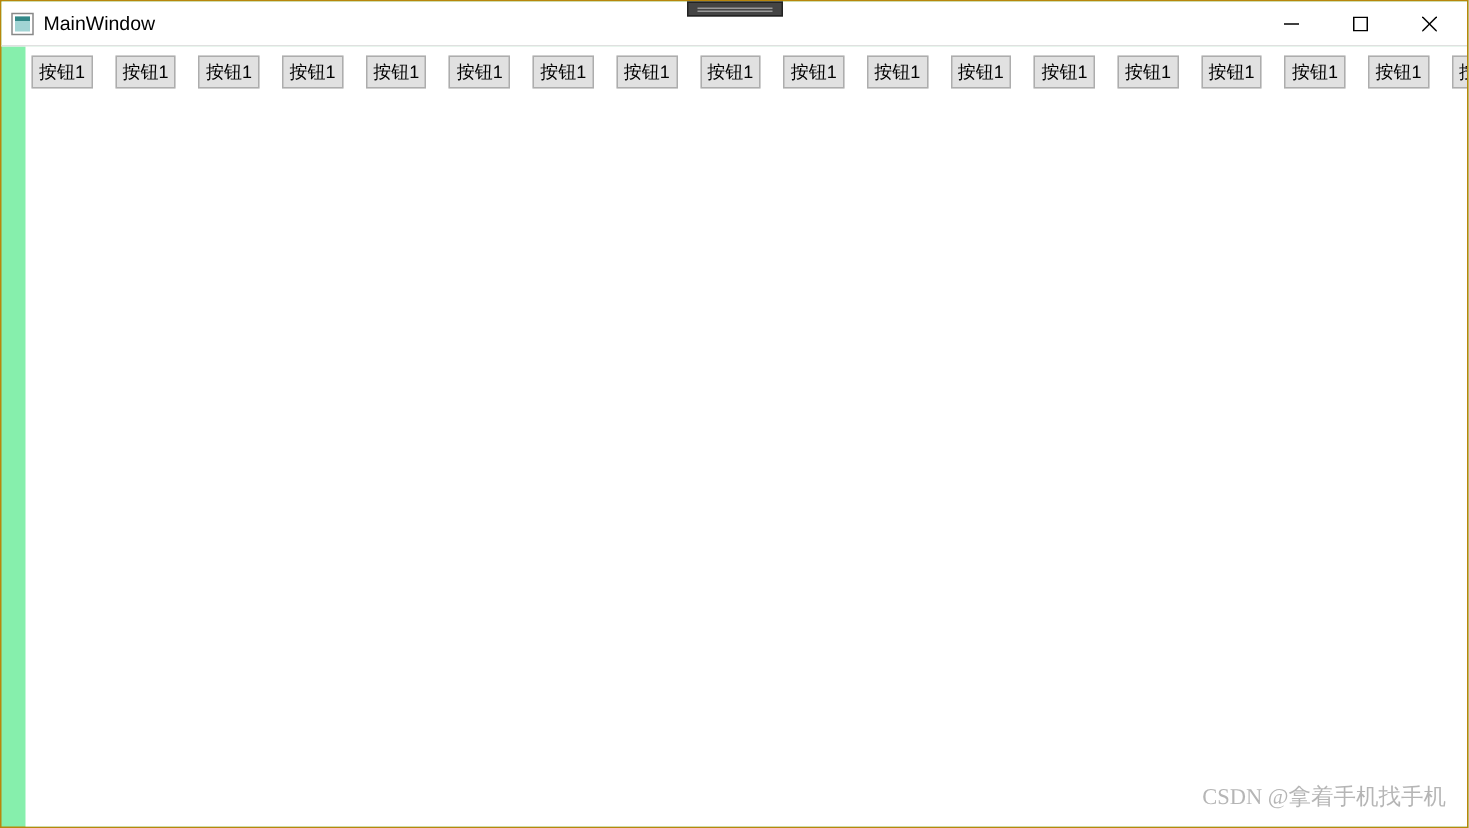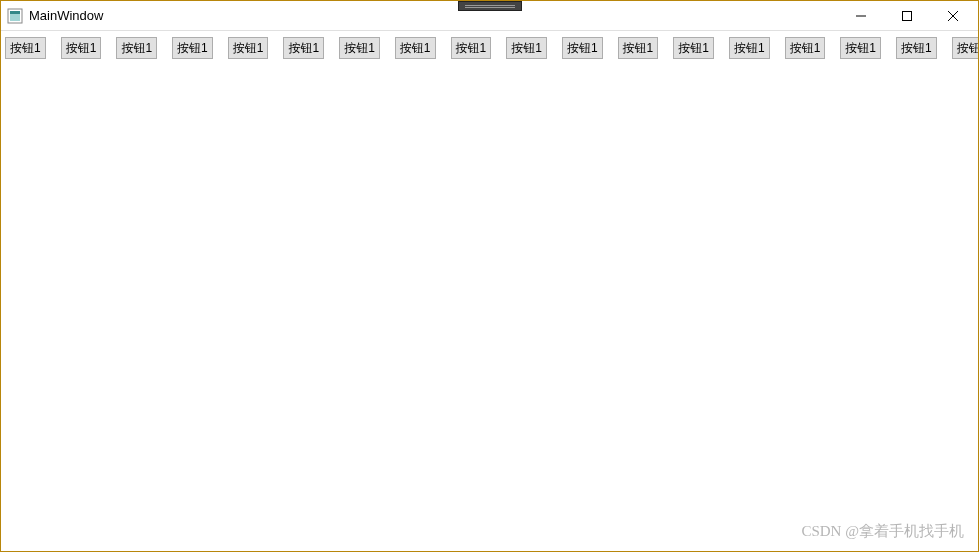--- a/index.html
+++ b/index.html
@@ -87,20 +87,21 @@
     .debug-handle .line {
       height: 1px;
       background: #999;
     }
     .client-area {
       flex: 1;
       background: #ffffff;
       padding: 6px 4px;
       overflow: hidden;
       white-space: nowrap;
+      margin-left: 16px;
     }
     .button-row {
       display: flex;
       gap: 15px;
       white-space: nowrap;
     }
     .qt-button {
       background: #e1e1e1;
       border: 1px solid #adadad;
       padding: 2px 4px;

